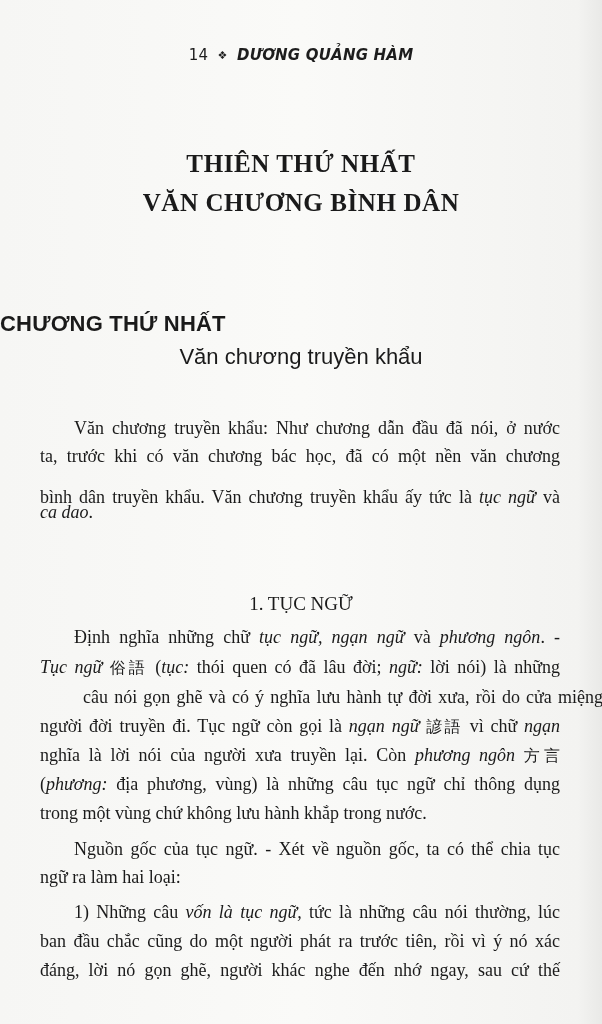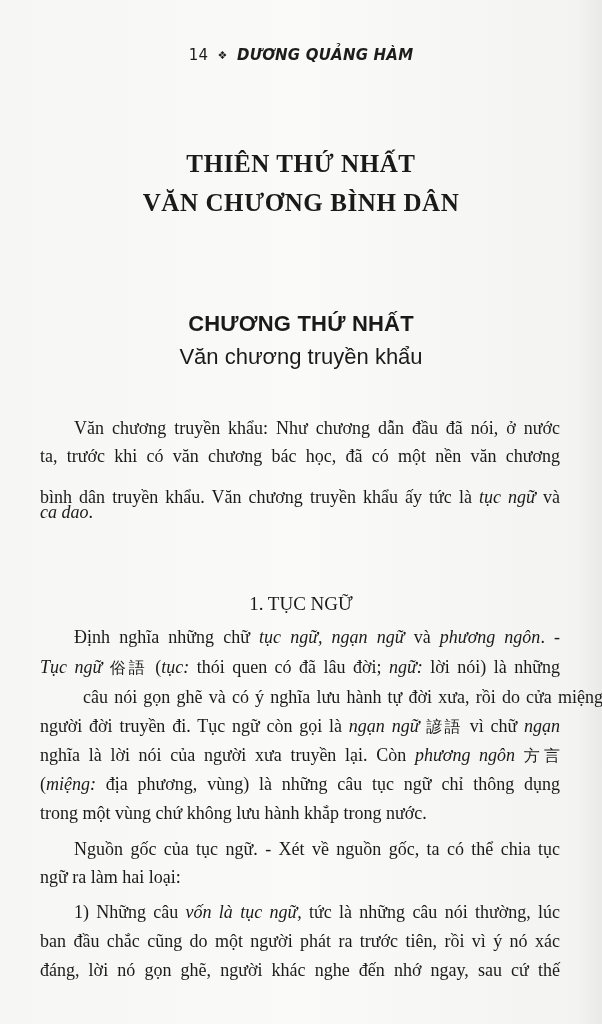--- a/index.html
+++ b/index.html
@@ -23,21 +23,21 @@
   .running-head .num { font-style: normal; font-weight: normal; }
   .running-head .orn { font-size: 11px; margin: 0 4px; position: relative; top: -1px; font-weight: normal; }
   .running-head .author { font-style: italic; }
 
   .part-title {
     position: absolute; left: 0; width: 602px; text-align: center;
     font-family: "Liberation Serif", "DejaVu Serif", serif;
     font-weight: bold; font-size: 25px; letter-spacing: 0.6px;
   }
   .chapter-title {
-    position: absolute; left: 0; width: 602px; text-align: center;
+    position: absolute; left: 0; width: 602px; text-align: left;
     font-family: "Liberation Sans", "DejaVu Sans", sans-serif;
     font-weight: bold; font-size: 22px; letter-spacing: 0.2px;
   }
   .chapter-sub {
     position: absolute; left: 0; width: 602px; text-align: center;
     font-family: "Liberation Sans", "DejaVu Sans", sans-serif;
     font-weight: normal; font-size: 22px;
   }
   .section-title {
     position: absolute; left: 0; width: 602px; text-align: center;
@@ -78,21 +78,21 @@
   <div class="line last" style="top:501px;"><i>ca dao</i><span>.</span></div>
 
 
   <div class="section-title" style="top:593px;">1. TỤC NGỮ</div>
 
   <div class="line indent" style="top:626px;"><b>Định nghĩa những chữ </b><b><i>tục ngữ, ngạn ngữ</i></b><b> và </b><b><i>phương ngôn</i></b><b>. -</b></div>
   <div class="line" style="top:656px;"><i>Tục ngữ</i> <span class="cjk">俗語</span><span> (</span><i>tục:</i><span> thói quen có đã lâu đời; </span><i>ngữ:</i><span> lời nói) là những</span></div>
   <div class="line" style="top:686px;margin-left:43px;">câu nói gọn ghẽ và có ý nghĩa lưu hành tự đời xưa, rồi do cửa miệng</div>
   <div class="line" style="top:715px;"><span>người đời truyền đi. Tục ngữ còn gọi là </span><i>ngạn ngữ</i> <span class="cjk">諺語</span><span> vì chữ </span><i>ngạn</i></div>
   <div class="line" style="top:744px;"><span>nghĩa là lời nói của người xưa truyền lại. Còn </span><i>phương ngôn</i> <span class="cjk">方言</span></div>
-  <div class="line" style="top:773px;"><span>(</span><i>miệng:</i><span> địa phương, vùng) là những câu tục ngữ chỉ thông dụng</span></div>
+  <div class="line" style="top:773px;"><span>(</span><i>phương:</i><span> địa phương, vùng) là những câu tục ngữ chỉ thông dụng</span></div>
   <div class="line last" style="top:802px;">trong một vùng chứ không lưu hành khắp trong nước.</div>
 
   <div class="line indent" style="top:838px;"><b>Nguồn gốc của tục ngữ</b><span>. - Xét về nguồn gốc, ta có thể chia tục</span></div>
   <div class="line last" style="top:866px;">ngữ ra làm hai loại:</div>
 
   <div class="line indent" style="top:901px;"><span>1) Những câu </span><i>vốn là tục ngữ,</i><span> tức là những câu nói thường, lúc</span></div>
   <div class="line" style="top:930px;">ban đầu chắc cũng do một người phát ra trước tiên, rồi vì ý nó xác</div>
   <div class="line" style="top:959px;">đáng, lời nó gọn ghẽ, người khác nghe đến nhớ ngay, sau cứ thế</div>
 
 </div>

